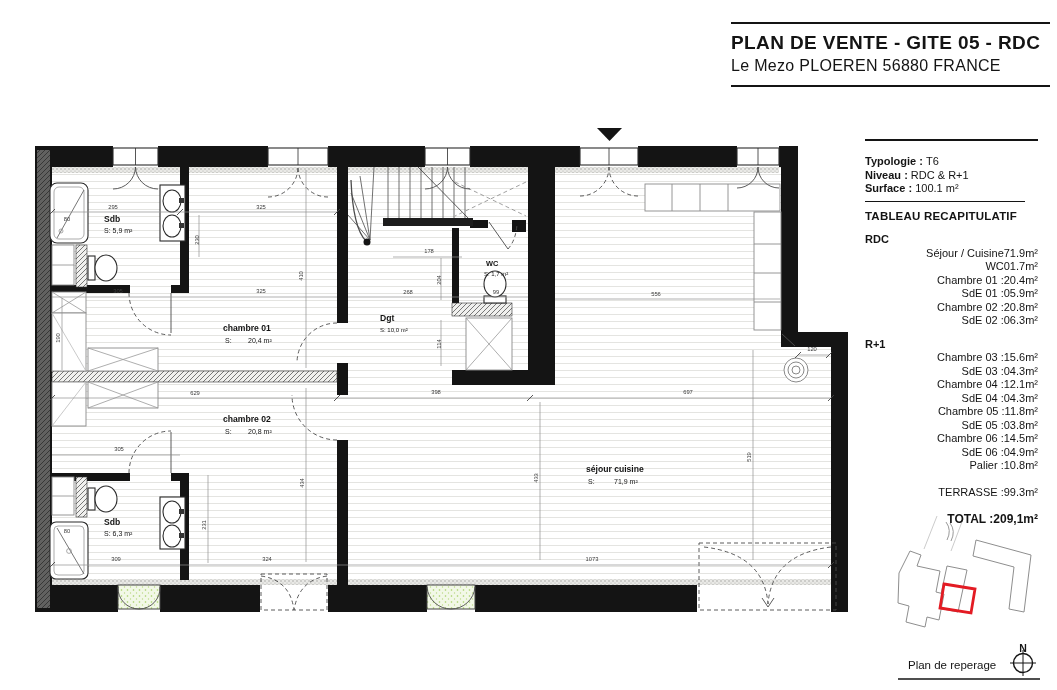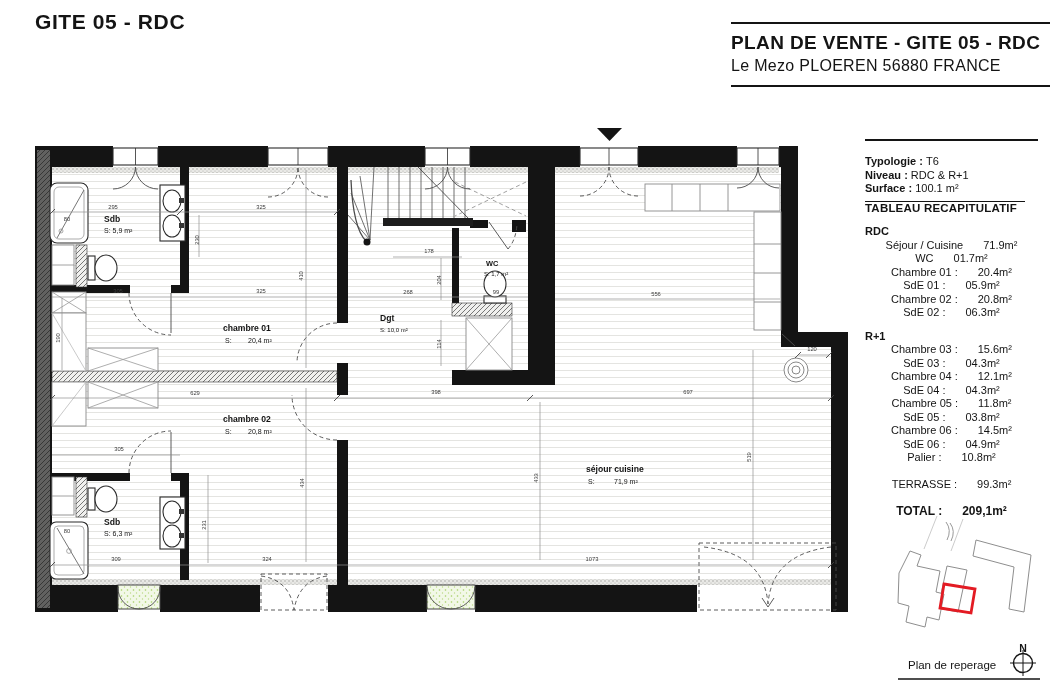--- a/index.html
+++ b/index.html
@@ -7,23 +7,23 @@
           font-family:"Liberation Sans",sans-serif;color:#141414;}
   .page-title{position:absolute;left:35px;top:10px;font-size:21px;font-weight:700;letter-spacing:.6px;}
   .title-block{position:absolute;left:731px;top:22px;width:319px;border-top:2px solid #141414;
                border-bottom:2px solid #141414;padding:8px 0 10px 0;}
   .title-block .t{font-size:19px;font-weight:700;letter-spacing:.4px;}
   .title-block .s{font-size:16px;margin-top:3px;letter-spacing:.3px;}
   .info{position:absolute;left:865px;top:139px;width:173px;border-top:2px solid #141414;
         padding-top:14px;font-size:11px;line-height:13.5px;}
   .info-row .lbl{font-weight:700;}
   .rule{border-top:1.5px solid #141414;margin-top:5px;width:160px;}
-  .recap-heading{font-weight:700;font-size:11.5px;letter-spacing:.2px;}
+  .recap-heading{font-weight:700;font-size:11.5px;margin-top:8px;letter-spacing:.2px;}
   .section-name{font-weight:700;margin-top:10px;}
-  .r-row,.sum-row{display:flex;justify-content:center;gap:20px;}
+  .r-row,.sum-row{display:flex;justify-content:flex-end;}
   .terrasse-row{margin-top:13px;}
   .total-row{margin-top:14px;font-weight:700;font-size:12px;}
   .plan-svg{position:absolute;left:0;top:0;}
   .dim-t{font-size:5.8px;fill:#3c3c3c;text-anchor:middle;}
   .room-name{font-size:8.6px;font-weight:700;fill:#141414;}
   .room-area{font-size:7px;fill:#141414;}
   .room-name-sm{font-size:7.4px;font-weight:700;fill:#141414;}
   .room-area-sm{font-size:6px;fill:#141414;}
   .dimline{stroke:#8f8f8f;stroke-width:.7;}
   .tick{stroke:#444;stroke-width:.9;}
@@ -355,21 +355,20 @@
     <g>
       <text class="north-n" x="1023" y="652">N</text>
       <circle cx="1023" cy="663" r="9.5" fill="none" stroke="#141414" stroke-width="1.4"></circle>
       <line x1="1023" y1="650" x2="1023" y2="676" stroke="#141414" stroke-width="1"></line>
       <line x1="1010" y1="663" x2="1036" y2="663" stroke="#141414" stroke-width="1"></line>
     </g>
     <text class="reperage-label" x="908" y="669">Plan de reperage</text>
     <line x1="898" y1="679" x2="1040" y2="679" stroke="#141414" stroke-width="1.3"></line>
   </svg>
 
-  <div class="page-title">GITE 05 - RDC</div>
 
   <div class="title-block">
     <div class="t">PLAN DE VENTE - GITE 05 - RDC</div>
     <div class="s">Le Mezo PLOEREN 56880 FRANCE</div>
   </div>
 
   <div class="info">
     <div id="info-rows">
         <div class="info-row"><span class="lbl">Typologie : </span><span>T6</span></div>
         <div class="info-row"><span class="lbl">Niveau : </span><span>RDC &amp; R+1</span></div>

